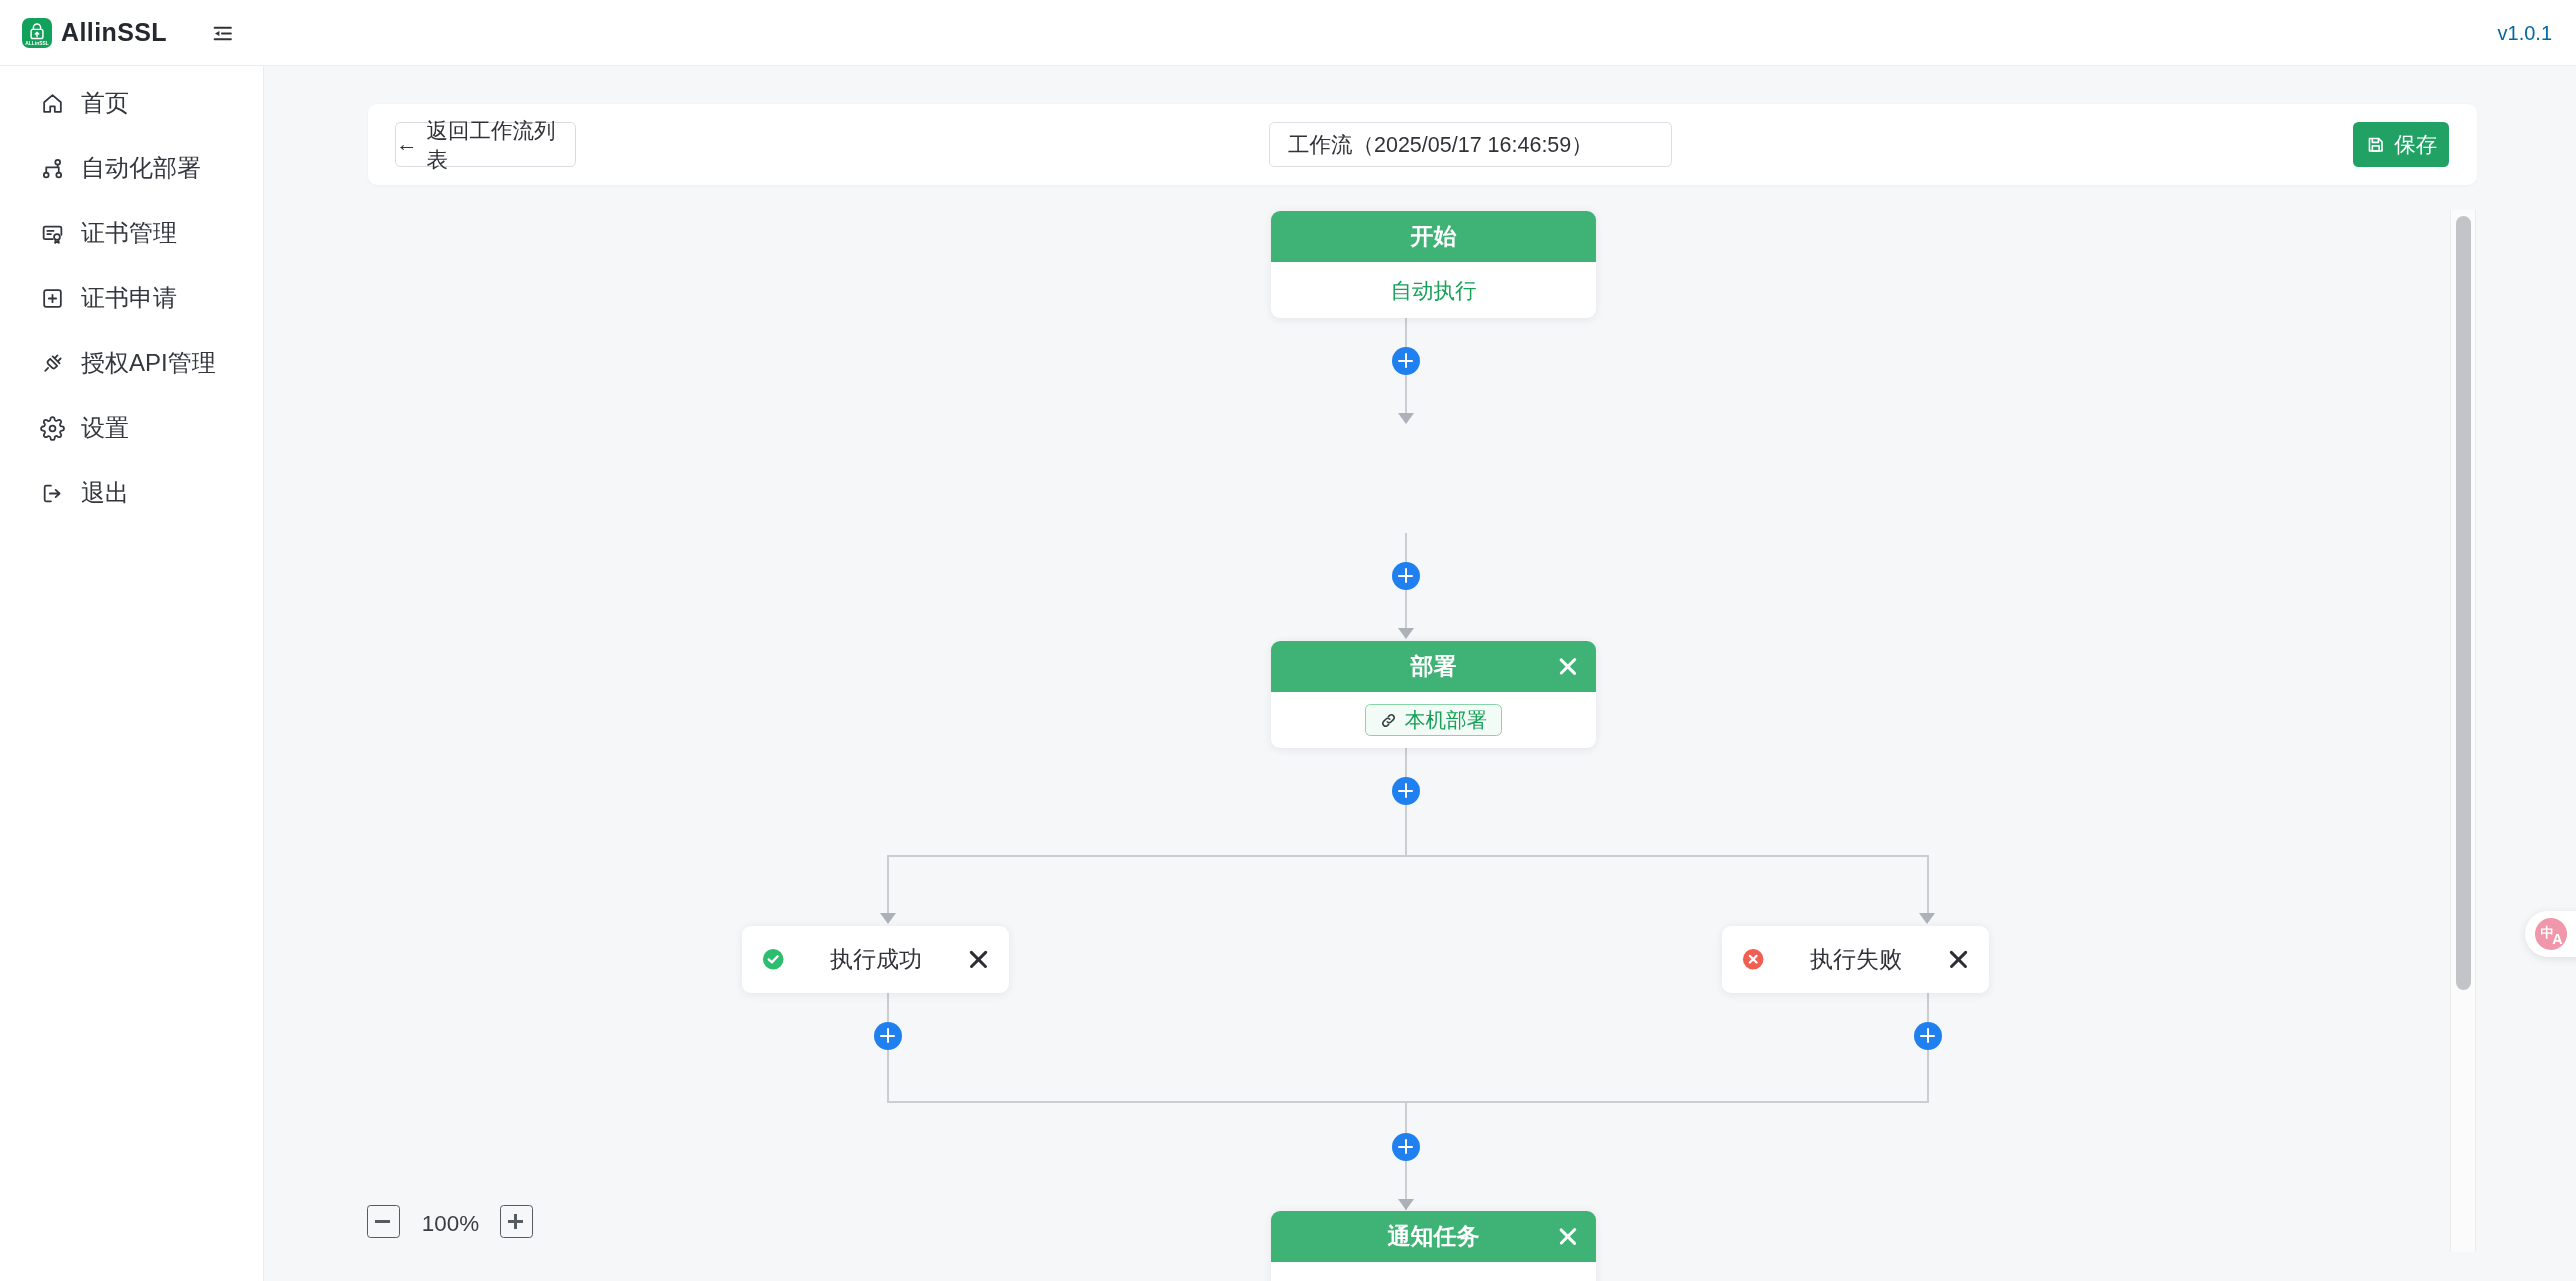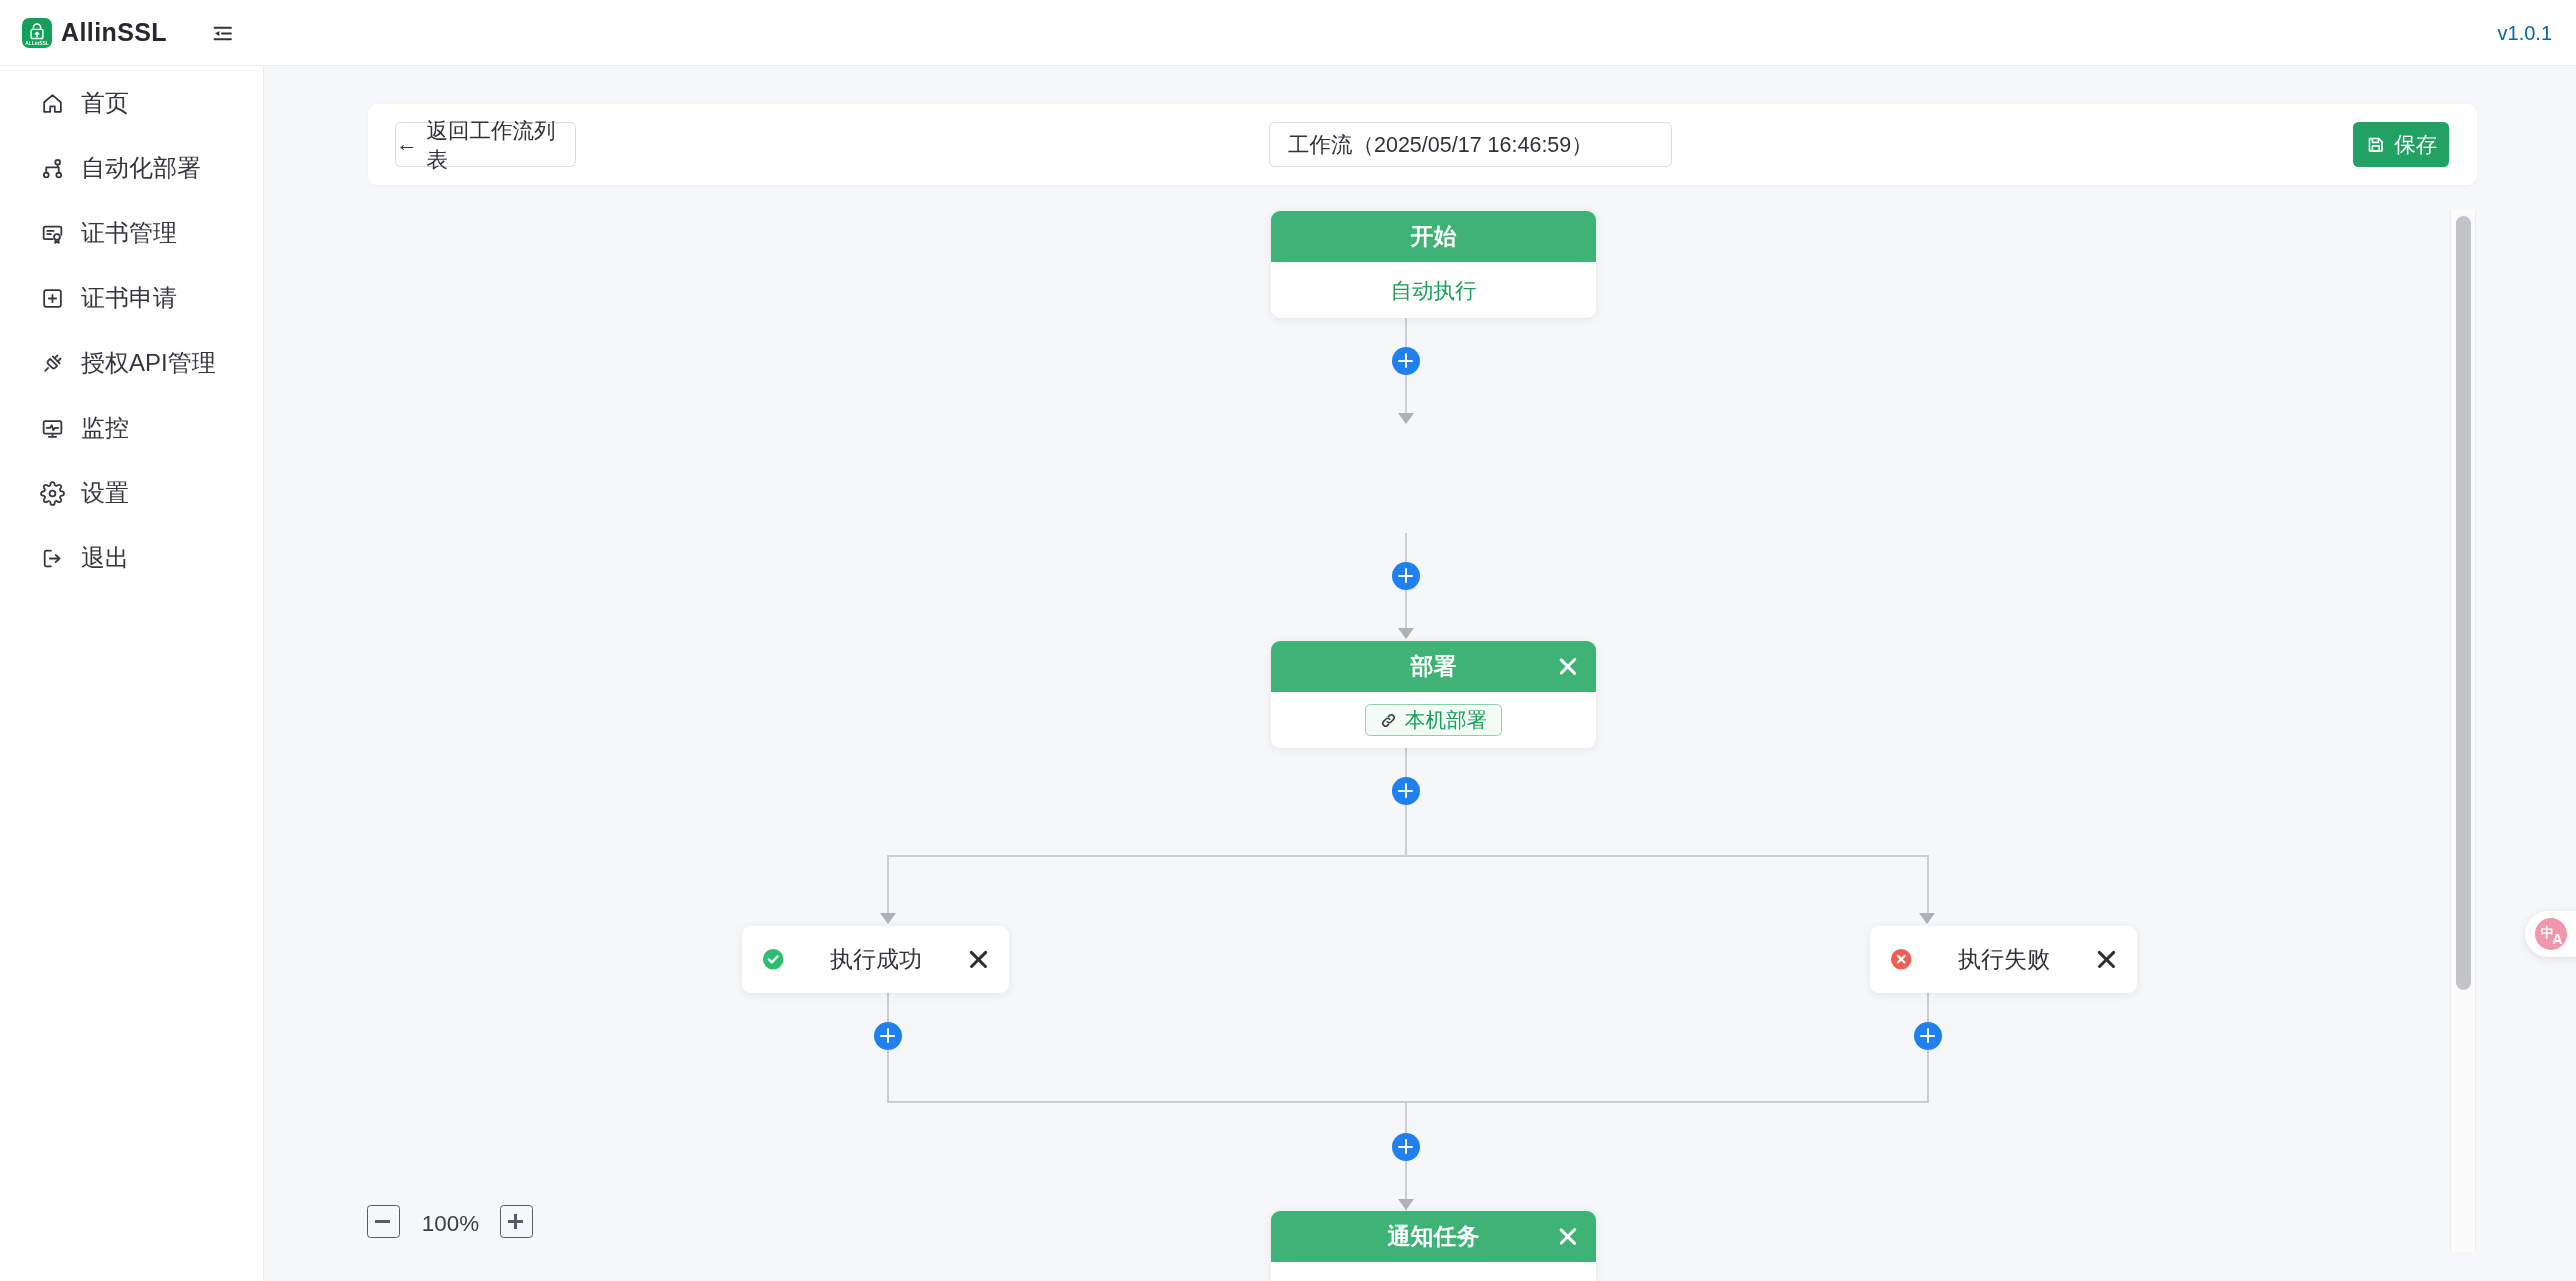--- a/index.html
+++ b/index.html
@@ -135,28 +135,20 @@
           <path d="M12 8.5 V15.5 M8.5 12 H15.5"></path>
       </svg>
       <span class="mi-label">证书申请</span>
     </div>
     <div class="menu-item">
       <svg class="stroke-ic mi-icon" viewBox="0 0 24 24">
         <path d="M8 12.5 L11.5 16 a2.3 2.3 0 0 0 3.2 0 L16.5 14.2 L9.8 7.5 L8 9.3 a2.3 2.3 0 0 0 0 3.2 Z"></path>
         <path d="M5 19 L7.8 16.2 M14.5 6.5 L16.8 4.2 M17.5 9.5 L19.8 7.2 M12.2 5.2 L18.8 11.8"></path>
       </svg>
       <span class="mi-label">授权API管理</span>
-    </div>
-    <div class="menu-item">
-      <svg class="stroke-ic mi-icon" viewBox="0 0 24 24">
-        <rect x="3.5" y="5" width="17" height="12" rx="1.5"></rect>
-        <path d="M6.5 11.5 H9.5 L11.3 8.8 L12.8 13.6 L14.3 11.5 H17.5"></path>
-        <path d="M12 17 V20 M8.5 20 H15.5"></path>
-      </svg>
-      <span class="mi-label">监控</span>
     </div>
     <div class="menu-item">
       <svg class="stroke-ic mi-icon" viewBox="0 0 24 24">
         <circle cx="12" cy="12" r="2.8"></circle>
         <path d="M19.4 15a1.65 1.65 0 0 0 .33 1.82l.06.06a2 2 0 0 1 0 2.83 2 2 0 0 1-2.83 0l-.06-.06a1.65 1.65 0 0 0-1.82-.33 1.65 1.65 0 0 0-1 1.51V21a2 2 0 0 1-2 2 2 2 0 0 1-2-2v-.09A1.65 1.65 0 0 0 9 19.4a1.65 1.65 0 0 0-1.82.33l-.06.06a2 2 0 0 1-2.83 0 2 2 0 0 1 0-2.83l.06-.06a1.65 1.65 0 0 0 .33-1.82 1.65 1.65 0 0 0-1.51-1H3a2 2 0 0 1-2-2 2 2 0 0 1 2-2h.09A1.65 1.65 0 0 0 4.6 9a1.65 1.65 0 0 0-.33-1.82l-.06-.06a2 2 0 0 1 0-2.83 2 2 0 0 1 2.83 0l.06.06a1.65 1.65 0 0 0 1.82.33H9a1.65 1.65 0 0 0 1-1.51V3a2 2 0 0 1 2-2 2 2 0 0 1 2 2v.09a1.65 1.65 0 0 0 1 1.51 1.65 1.65 0 0 0 1.82-.33l.06-.06a2 2 0 0 1 2.83 0 2 2 0 0 1 0 2.83l-.06.06a1.65 1.65 0 0 0-.33 1.82V9a1.65 1.65 0 0 0 1.51 1H21a2 2 0 0 1 2 2 2 2 0 0 1-2 2h-.09a1.65 1.65 0 0 0-1.51 1z"></path>
       </svg>
       <span class="mi-label">设置</span>
     </div>
     <div class="menu-item">
       <svg class="stroke-ic mi-icon" viewBox="0 0 24 24">
@@ -238,21 +230,21 @@
 
     <div class="branch-card" style="left:478px; top:860px;">
       <svg width="22.4" height="22.4" viewBox="0 0 24 24">
         <circle cx="12" cy="12" r="11" fill="#2dbd6e"></circle>
         <path d="M7.2 12.2 L10.6 15.4 L16.8 8.8" fill="none" stroke="#fff" stroke-width="2.4" stroke-linecap="round" stroke-linejoin="round"></path>
       </svg>
       <span class="branch-label">执行成功</span>
       <span class="x-dark"></span>
     </div>
 
-    <div class="branch-card" style="left:1606px; top:860px;gap:8px;">
+    <div class="branch-card" style="left:1458px; top:860px;gap:8px;">
       <svg width="22.4" height="22.4" viewBox="0 0 24 24">
         <circle cx="12" cy="12" r="11" fill="#f25f52"></circle>
         <path d="M8.4 8.4 L15.6 15.6 M15.6 8.4 L8.4 15.6" stroke="#fff" stroke-width="2.4" stroke-linecap="round"></path>
       </svg>
       <span class="branch-label">执行失败</span>
       <span class="x-dark"></span>
     </div>
 
     <div class="node" style="left:1007px; top:1145px; height:108px;">
       <div class="node-header">

